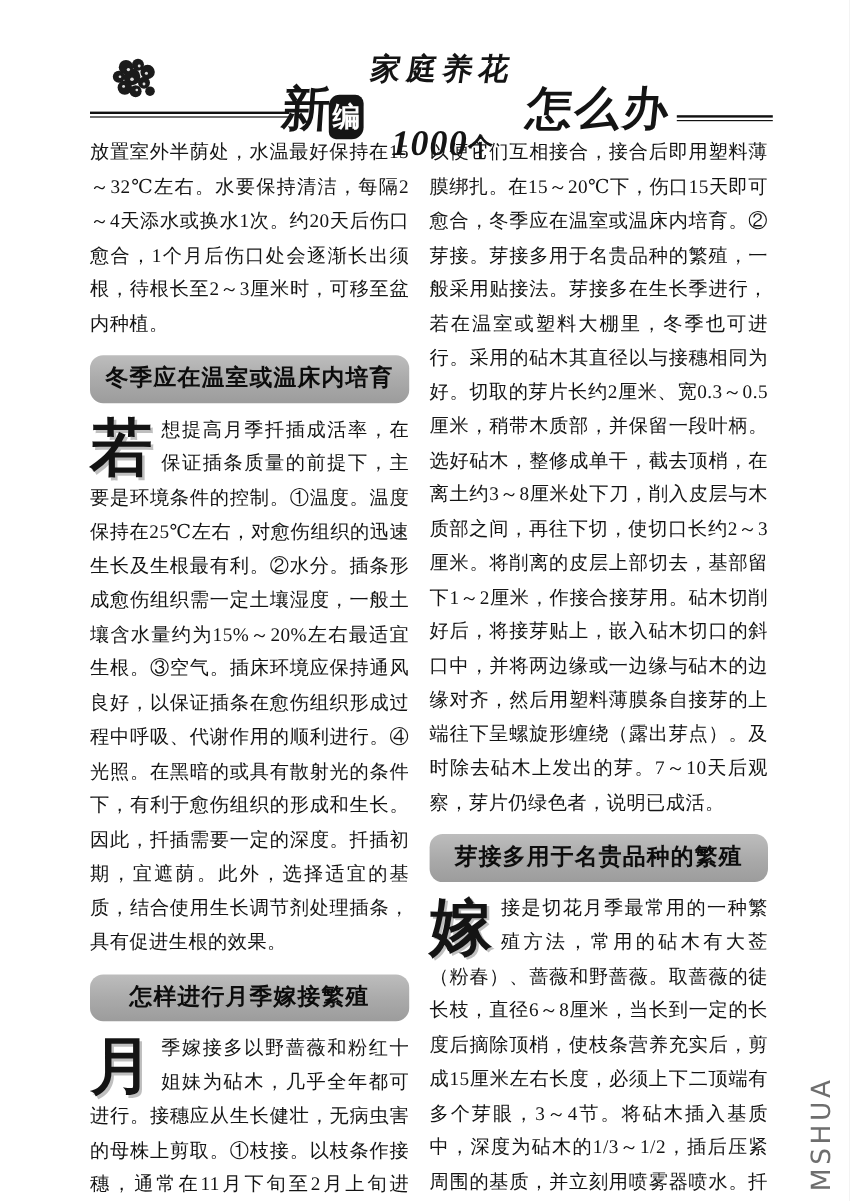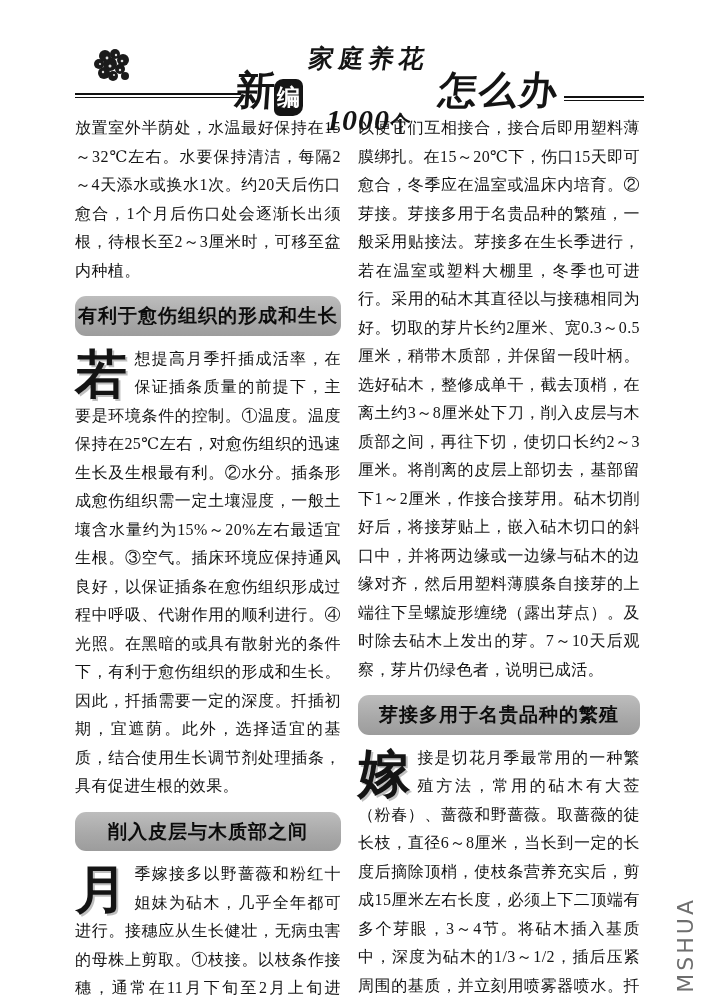--- a/index.html
+++ b/index.html
@@ -96,26 +96,26 @@
       <span class="w-how">怎么办</span>
     </div>
     <div class="rule rule-right"></div>
   </div>
 
   <div class="cols">
 
     <div class="col col-left">
       <p class="para">放置室外半荫处，水温最好保持在15～32℃左右。水要保持清洁，每隔2～4天添水或换水1次。约20天后伤口愈合，1个月后伤口处会逐渐长出须根，待根长至2～3厘米时，可移至盆内种植。</p>
 
-      <div class="sec-title">有利于愈伤组织的形成和生长</div>
+      <div class="sec-title">冬季应在温室或温床内培育</div>
       <div class="para">
         <span class="dropcap">若</span><span>想提高月季扦插成活率，在保证插条质量的前提下，主要是环境条件的控制。①温度。温度保持在25℃左右，对愈伤组织的迅速生长及生根最有利。②水分。插条形成愈伤组织需一定土壤湿度，一般土壤含水量约为15%～20%左右最适宜生根。③空气。插床环境应保持通风良好，以保证插条在愈伤组织形成过程中呼吸、代谢作用的顺利进行。④光照。在黑暗的或具有散射光的条件下，有利于愈伤组织的形成和生长。因此，扦插需要一定的深度。扦插初期，宜遮荫。此外，选择适宜的基质，结合使用生长调节剂处理插条，具有促进生根的效果。</span>
       </div>
 
-      <div class="sec-title">削入皮层与木质部之间</div>
+      <div class="sec-title">怎样进行月季嫁接繁殖</div>
       <div class="para">
         <span class="dropcap">月</span><span>季嫁接多以野蔷薇和粉红十姐妹为砧木，几乎全年都可进行。接穗应从生长健壮，无病虫害的母株上剪取。①枝接。以枝条作接穗，通常在11月下旬至2月上旬进行。砧木在11月份掘起，嫁接时枝干留10～15厘米高，剪短过长的主侧根。接穗长5～7厘米，背2～3个壮芽。切削接穗和砧木，分别露出2～3厘米长的形成层，</span>
       </div>
     </div>
 
     <div class="col col-right">
       <p class="para">以便它们互相接合，接合后即用塑料薄膜绑扎。在15～20℃下，伤口15天即可愈合，冬季应在温室或温床内培育。②芽接。芽接多用于名贵品种的繁殖，一般采用贴接法。芽接多在生长季进行，若在温室或塑料大棚里，冬季也可进行。采用的砧木其直径以与接穗相同为好。切取的芽片长约2厘米、宽0.3～0.5厘米，稍带木质部，并保留一段叶柄。选好砧木，整修成单干，截去顶梢，在离土约3～8厘米处下刀，削入皮层与木质部之间，再往下切，使切口长约2～3厘米。将削离的皮层上部切去，基部留下1～2厘米，作接合接芽用。砧木切削好后，将接芽贴上，嵌入砧木切口的斜口中，并将两边缘或一边缘与砧木的边缘对齐，然后用塑料薄膜条自接芽的上端往下呈螺旋形缠绕（露出芽点）。及时除去砧木上发出的芽。7～10天后观察，芽片仍绿色者，说明已成活。</p>
 
       <div class="sec-title">芽接多用于名贵品种的繁殖</div>
       <div class="para">

